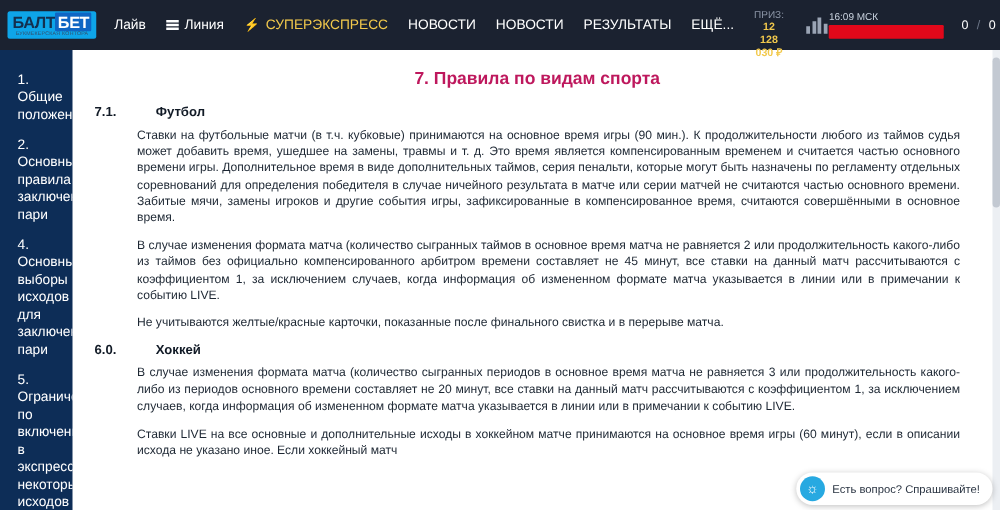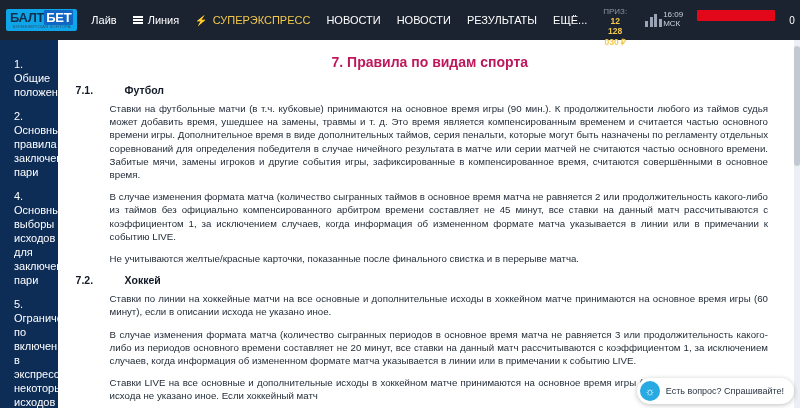--- a/index.html
+++ b/index.html
@@ -81,21 +81,21 @@
   }
   .chart-icon i {
     position: absolute; bottom: 0; width: 3px; background: #9aa4b4;
   }
   .chart-icon i:nth-child(1) { left: 0; height: 6px; }
   .chart-icon i:nth-child(2) { left: 4.5px; height: 10px; }
   .chart-icon i:nth-child(3) { left: 9px; height: 13px; }
   .chart-icon i:nth-child(4) { left: 13.5px; height: 8px; }
 
   .clock-area {
-    display: flex; flex-direction: row; align-items: flex-start;
+    display: flex; flex-direction: column; align-items: flex-start;
     margin-right: 14px;
   }
   .clock-time { color: #c9d2de; font-size: 8px; margin-bottom: 2px; }
   .redactbar { width: 92px; height: 11px; background: #e2081a; border-radius: 1px; }
 
   .balance {
     color: #ffffff; font-size: 10px; margin-right: 14px; white-space: nowrap;
   }
   .balance .sep { color: #6c7687; margin: 0 4px; }
 
@@ -274,24 +274,23 @@
 
       <div class="sec">
         <span class="sec-num">7.1.</span>
         <span class="sec-title">Футбол</span>
       </div>
       <p class="para">Ставки на футбольные матчи (в т.ч. кубковые) принимаются на основное время игры (90 мин.). К продолжительности любого из таймов судья может добавить время, ушедшее на замены, травмы и т. д. Это время является компенсированным временем и считается частью основного времени игры. Дополнительное время в виде дополнительных таймов, серия пенальти, которые могут быть назначены по регламенту отдельных соревнований для определения победителя в случае ничейного результата в матче или серии матчей не считаются частью основного времени. Забитые мячи, замены игроков и другие события игры, зафиксированные в компенсированное время, считаются совершёнными в основное время.</p>
       <p class="para">В случае изменения формата матча (количество сыгранных таймов в основное время матча не равняется 2 или продолжительность какого-либо из таймов без официально компенсированного арбитром времени составляет не 45 минут, все ставки на данный матч рассчитываются с коэффициентом 1, за исключением случаев, когда информация об измененном формате матча указывается в линии или в примечании к событию LIVE.</p>
       <p class="para">Не учитываются желтые/красные карточки, показанные после финального свистка и в перерыве матча.</p>
 
       <div class="sec">
-        <span class="sec-num">7.2.</span>
+        <span class="sec-num">6.0.</span>
         <span class="sec-title">Хоккей</span>
       </div>
-      <p class="para">Ставки по линии на хоккейные матчи на все основные и дополнительные исходы в хоккейном матче принимаются на основное время игры (60 минут), если в описании исхода не указано иное.</p>
       <p class="para">В случае изменения формата матча (количество сыгранных периодов в основное время матча не равняется 3 или продолжительность какого-либо из периодов основного времени составляет не 20 минут, все ставки на данный матч рассчитываются с коэффициентом 1, за исключением случаев, когда информация об измененном формате матча указывается в линии или в примечании к событию LIVE.</p>
       <p class="para">Ставки LIVE на все основные и дополнительные исходы в хоккейном матче принимаются на основное время игры (60 минут), если в описании исхода не указано иное. Если хоккейный матч</p>
     </div>
   </div>
 
   <div class="scrollbar-track">
     <div class="scrollbar-thumb"></div>
   </div>
 
   <div class="chat">

